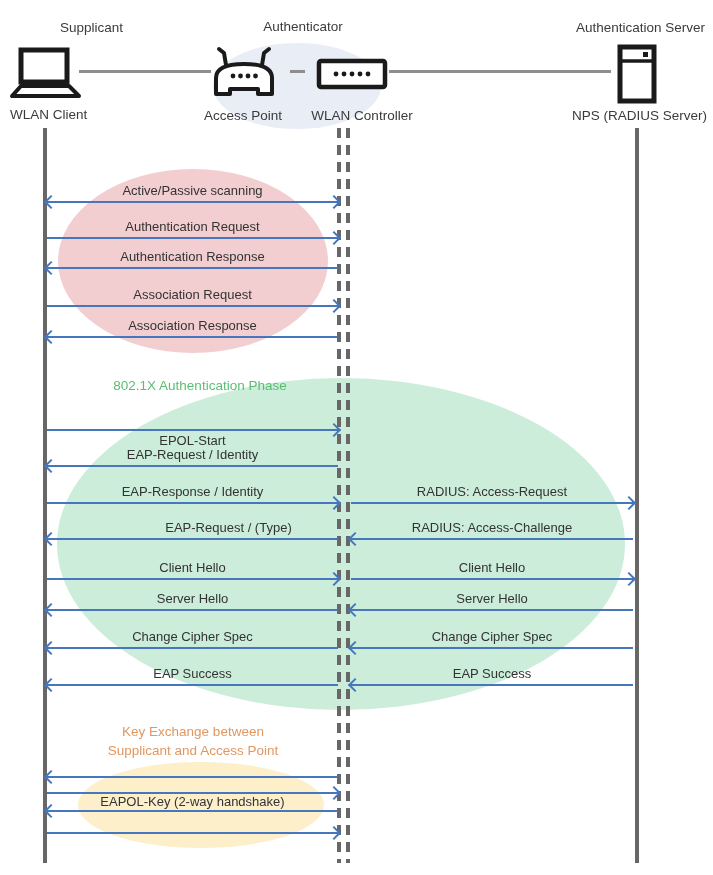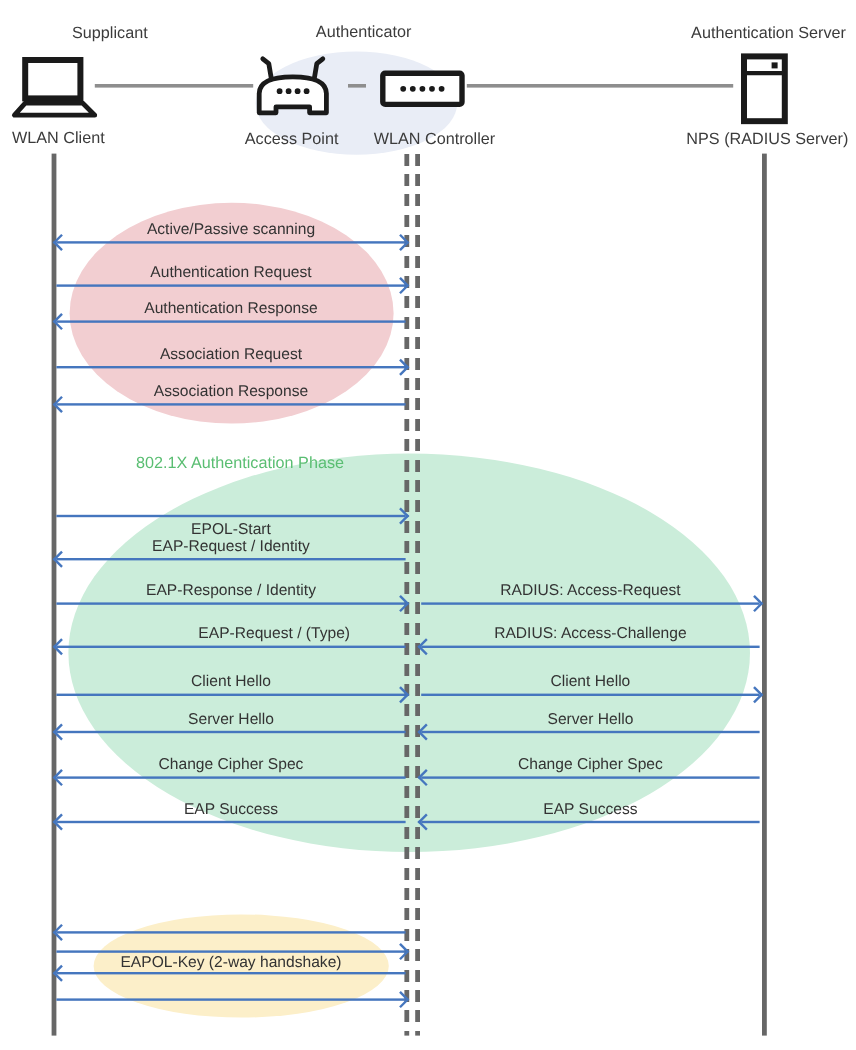--- a/index.html
+++ b/index.html
@@ -107,20 +107,22 @@
       <rect x="27" y="8" width="5" height="5" fill="#1a1a1a"></rect>
     </svg>
   </div>
 
   <div class="dev-label dev-wlanclient">WLAN Client</div>
   <div class="dev-label dev-ap">Access Point</div>
   <div class="dev-label dev-wc">WLAN Controller</div>
   <div class="dev-label dev-nps">NPS (RADIUS Server)</div>
 
   <div class="phase-title p2">802.1X Authentication Phase</div>
+  <div class="phase-title p3">Key Exchange between
+Supplicant and Access Point</div>
 
   <div id="messages">
       <div class="msg-label" style="left: 47px; width: 291px; top: 183px;">Active/Passive scanning</div>
       <div class="msg-arrow" style="left: 47px; width: 291px; top: 201px;">
         <span class="chev chev-r"></span>
         <span class="chev chev-l"></span>
       </div>
       <div class="msg-label" style="left: 47px; width: 291px; top: 219px;">Authentication Request</div>
       <div class="msg-arrow" style="left: 47px; width: 291px; top: 237px;">
         <span class="chev chev-r"></span>

